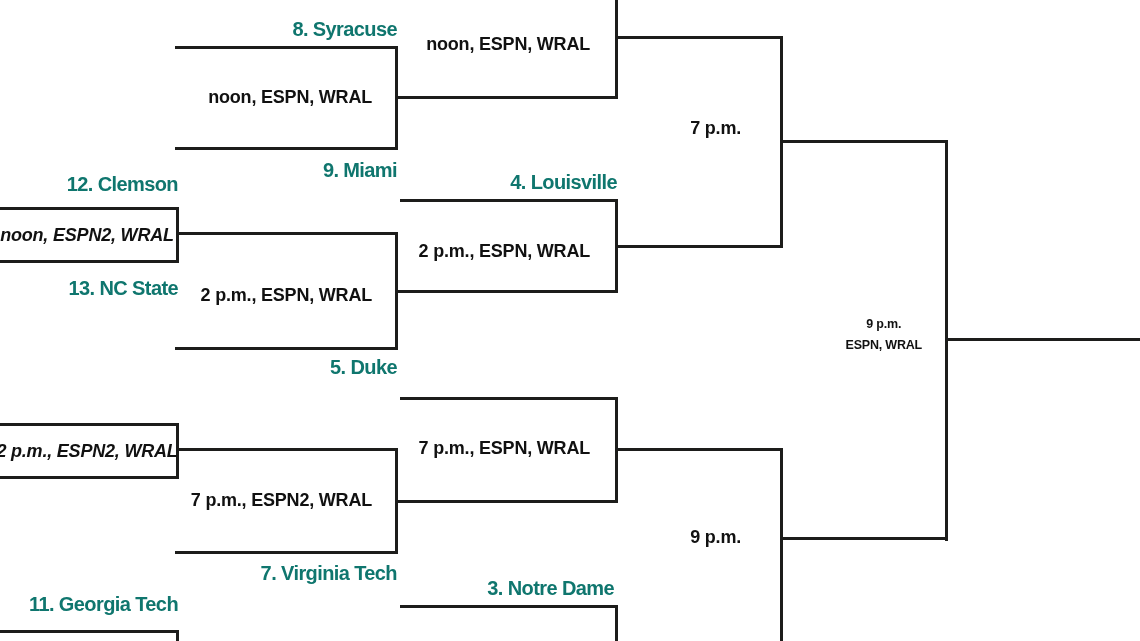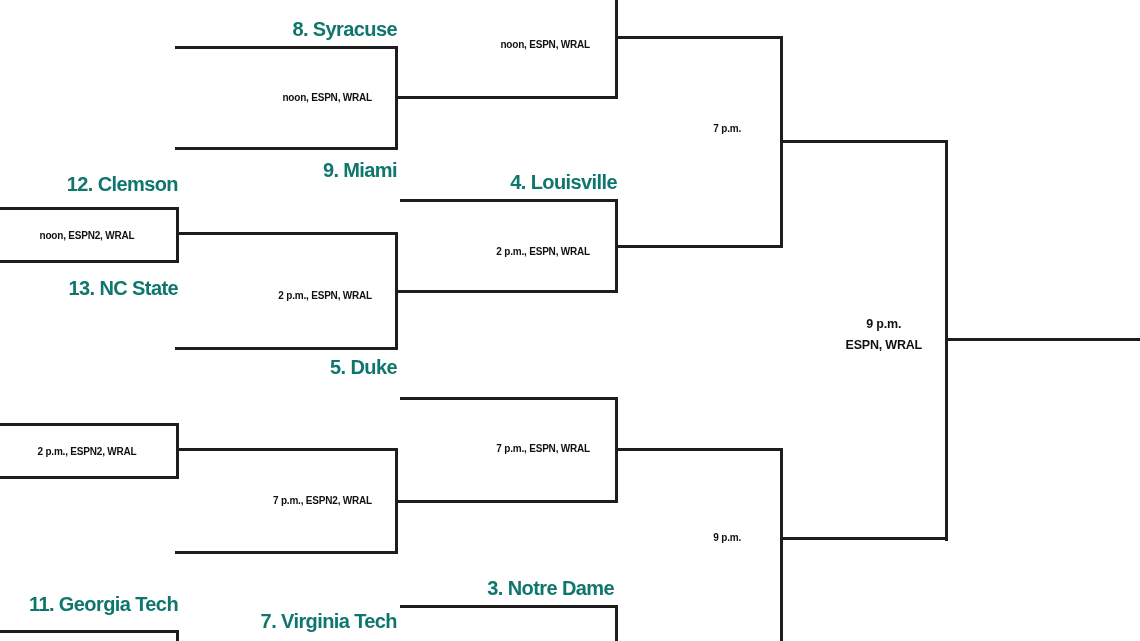--- a/index.html
+++ b/index.html
@@ -30,38 +30,39 @@
     position: absolute;
     font-size: 20px;
     line-height: 24px;
     font-weight: 700;
     letter-spacing: -0.6px;
     white-space: nowrap;
     color: #0f766e;
   }
   .info {
     position: absolute;
-    font-size: 10px;
+    font-size: 18px;
     line-height: 15px;
     font-weight: 700;
     letter-spacing: -0.2px;
     white-space: nowrap;
     color: #111111;
   }
   .gamebox {
     position: absolute;
     border: 3px solid var(--line-color, #1d1d1b);
     background: #ffffff;
     box-sizing: border-box;
     display: flex;
     align-items: center;
     justify-content: center;
   }
   .gamebox .info {
     position: static;
+    font-style: italic;
   }
   .final-info {
     position: absolute;
     text-align: center;
     font-size: 12.5px;
     line-height: 21px;
     font-weight: 700;
     letter-spacing: -0.2px;
     white-space: nowrap;
     color: #111111;
@@ -115,21 +116,21 @@
     <span class="info">2 p.m., ESPN2, WRAL</span>
   </div>
   <div class="gamebox" style="left:-5px; top:630px; width:184px; height:40px;"></div>
 
   <div class="team" style="right:743px; top:17px;">8. Syracuse</div>
   <div class="team" style="right:743px; top:158px;">9. Miami</div>
   <div class="team" style="right:962px; top:172px;margin-left:19px;">12. Clemson</div>
   <div class="team" style="right:962px; top:276px;">13. NC State</div>
   <div class="team" style="right:743px; top:355px;margin-left:32px;">5. Duke</div>
   <div class="team" style="right:523px; top:170px;">4. Louisville</div>
-  <div class="team" style="right:743px; top:561px;margin-top:48px;">7. Virginia Tech</div>
+  <div class="team" style="right:743px; top:561px;">7. Virginia Tech</div>
   <div class="team" style="right:962px; top:592px;">11. Georgia Tech</div>
   <div class="team" style="right:526px; top:576px;">3. Notre Dame</div>
 
   <div class="info" style="right:768px; top:90px;">noon, ESPN, WRAL</div>
   <div class="info" style="right:768px; top:288px;">2 p.m., ESPN, WRAL</div>
   <div class="info" style="right:768px; top:493px;">7 p.m., ESPN2, WRAL</div>
 
   <div class="info" style="right:550px; top:37px;">noon, ESPN, WRAL</div>
   <div class="info" style="right:550px; top:244px;">2 p.m., ESPN, WRAL</div>
   <div class="info" style="right:550px; top:441px;">7 p.m., ESPN, WRAL</div>

